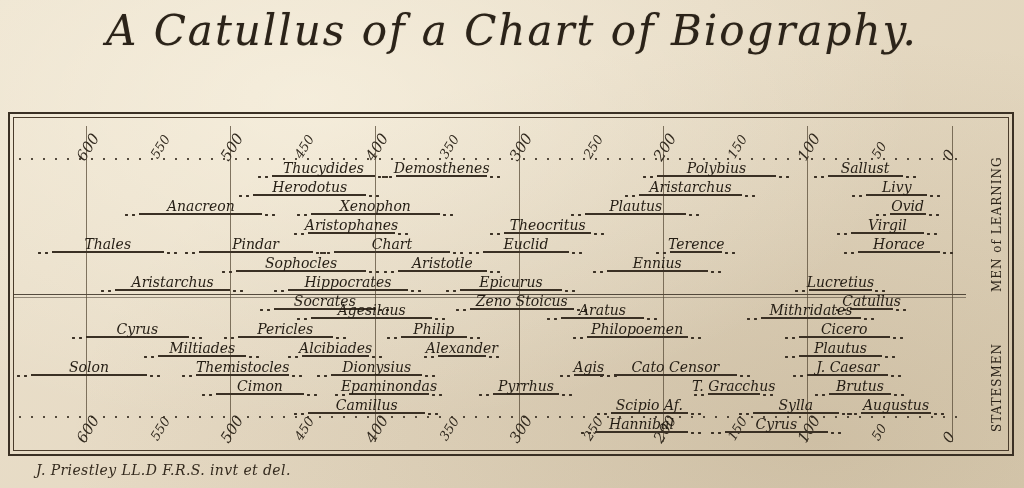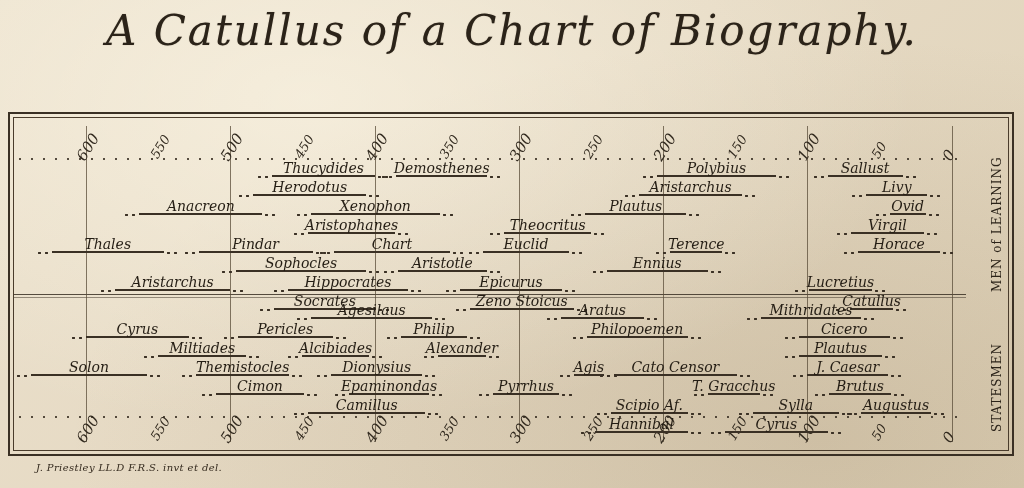--- a/index.html
+++ b/index.html
@@ -99,21 +99,21 @@
     font-family:"DejaVu Serif", serif;
     font-style:italic;
     font-size:14px;
     color:#241d14;
     white-space:nowrap;
     line-height:13px;
   }
   #signature{
     position:absolute;left:36px;top:462px;
     font-family:"DejaVu Serif", serif;
-    font-style:italic;font-size:10px;color:#33291d;letter-spacing:.4px;
+    font-style:italic;font-size:14px;color:#33291d;letter-spacing:.4px;
   }
 </style>
 </head>
 <body>
 
 <div id="paper"></div>
 
 <div id="title">A Catullus of a Chart of Biography.</div>
 
 <div id="frame"></div>

